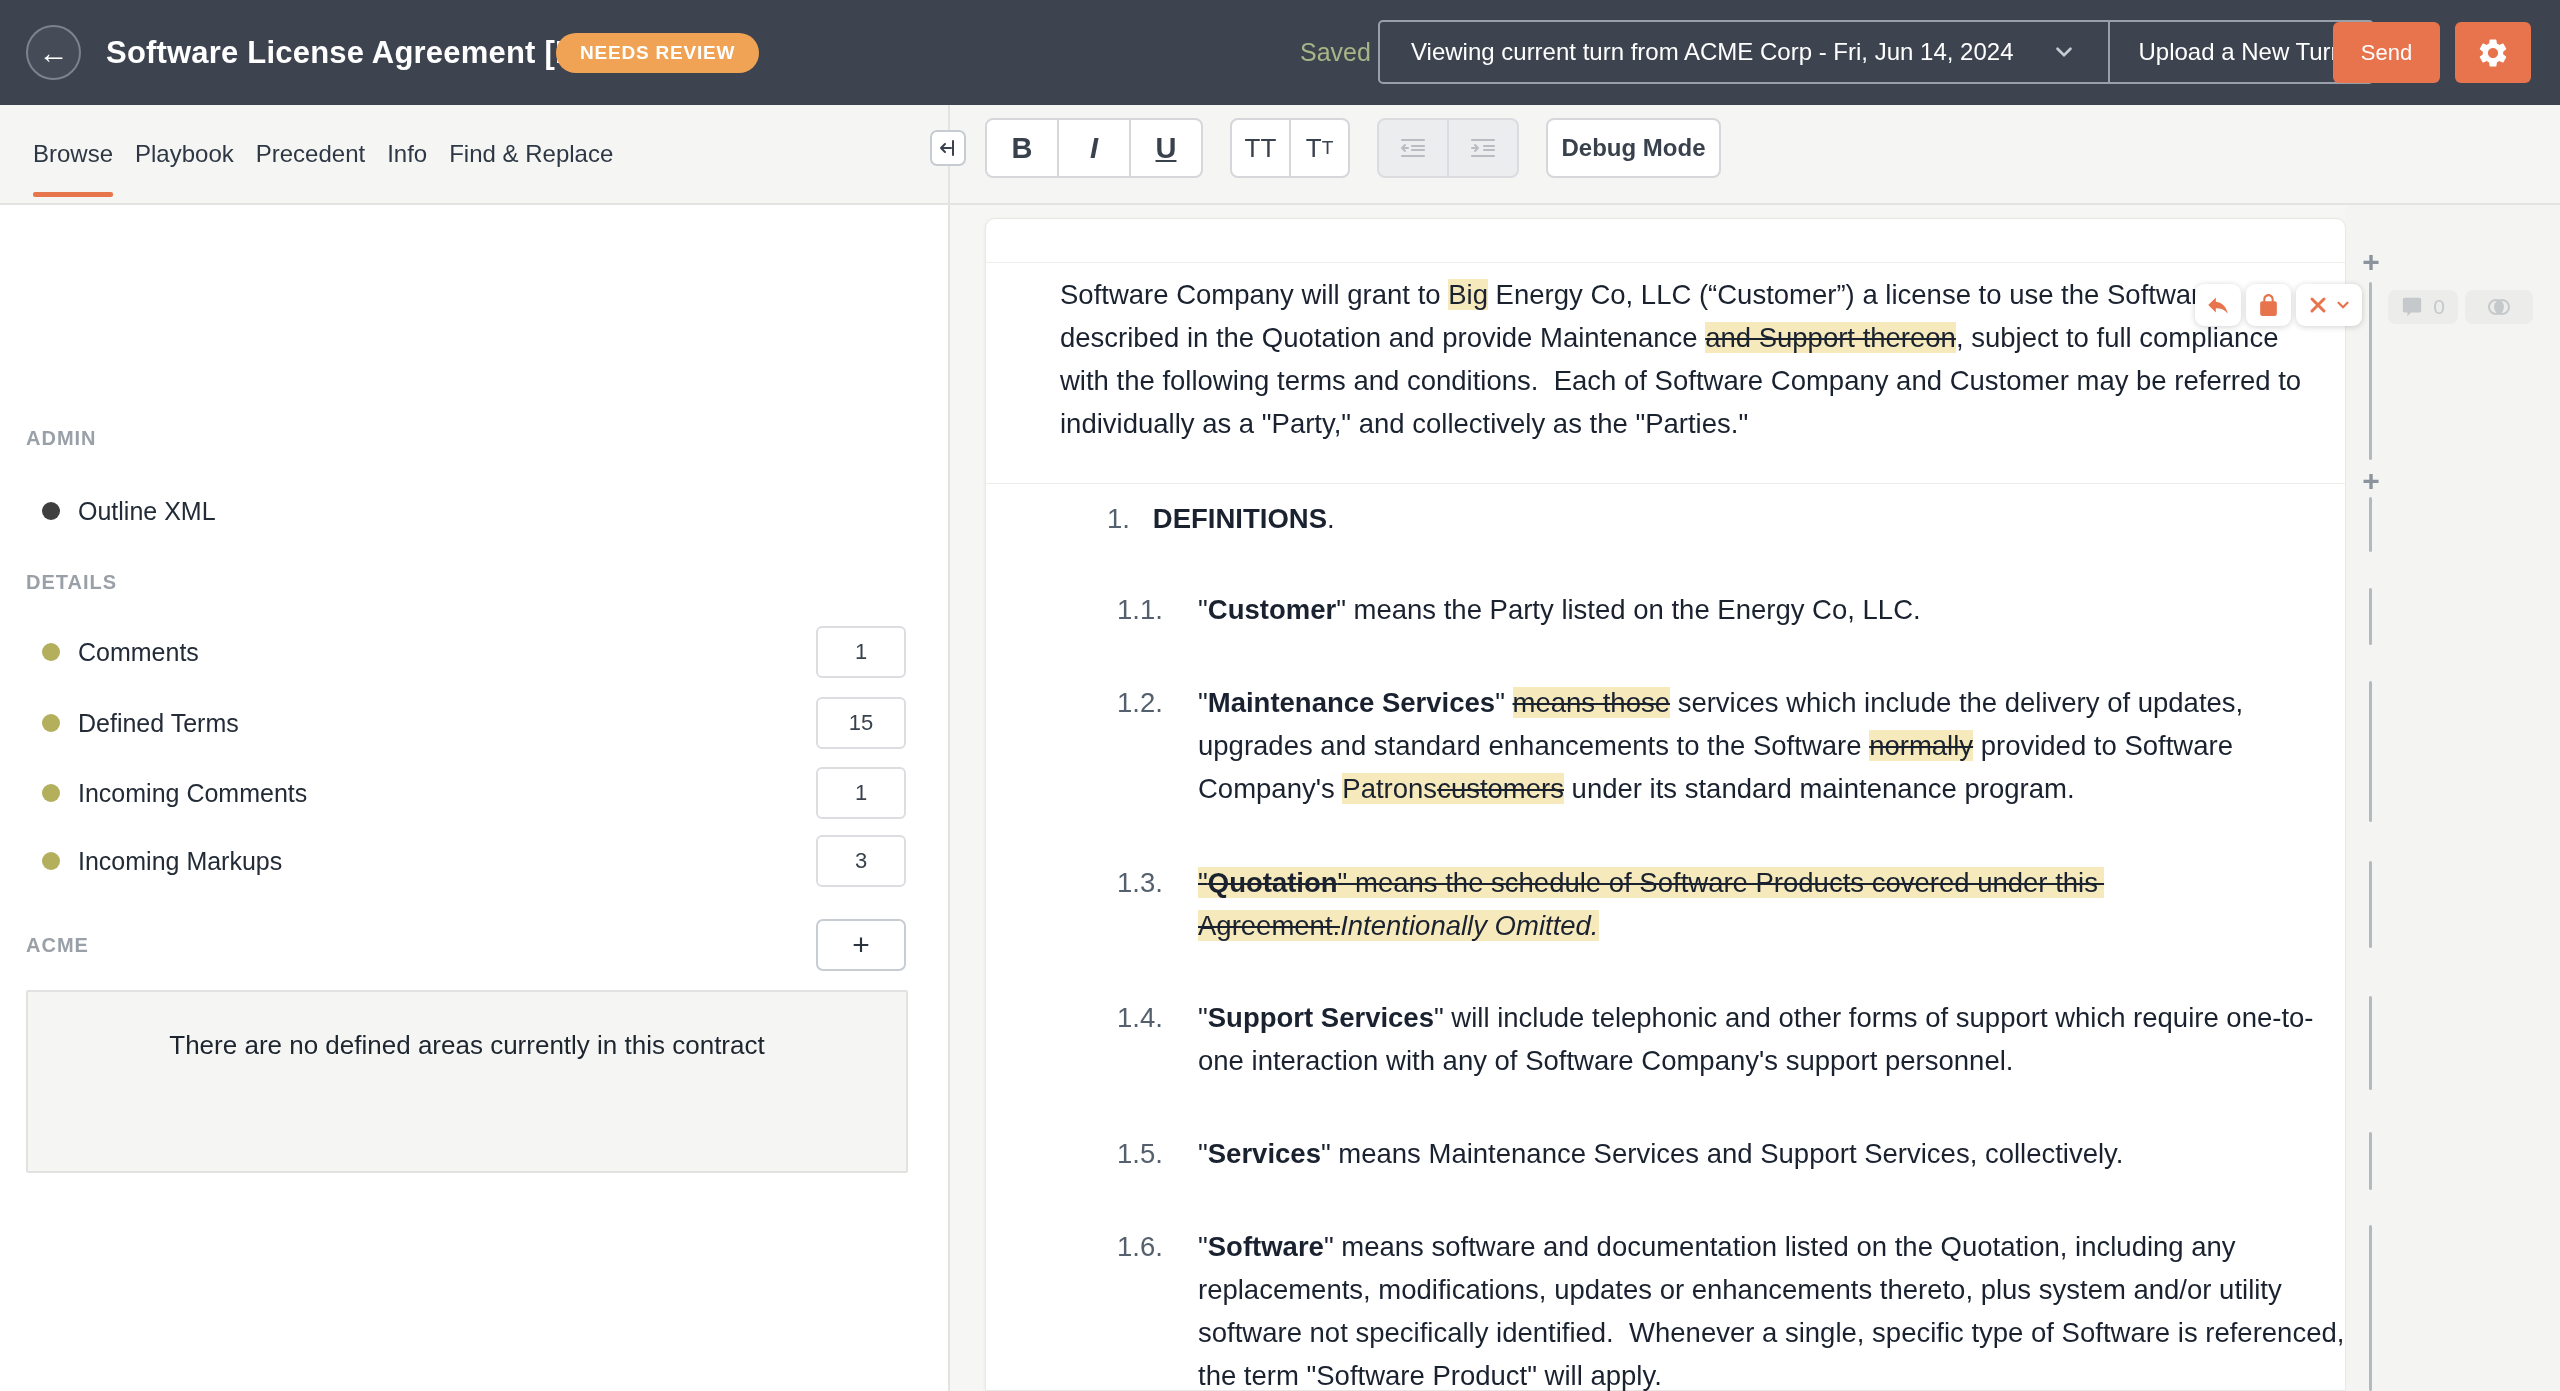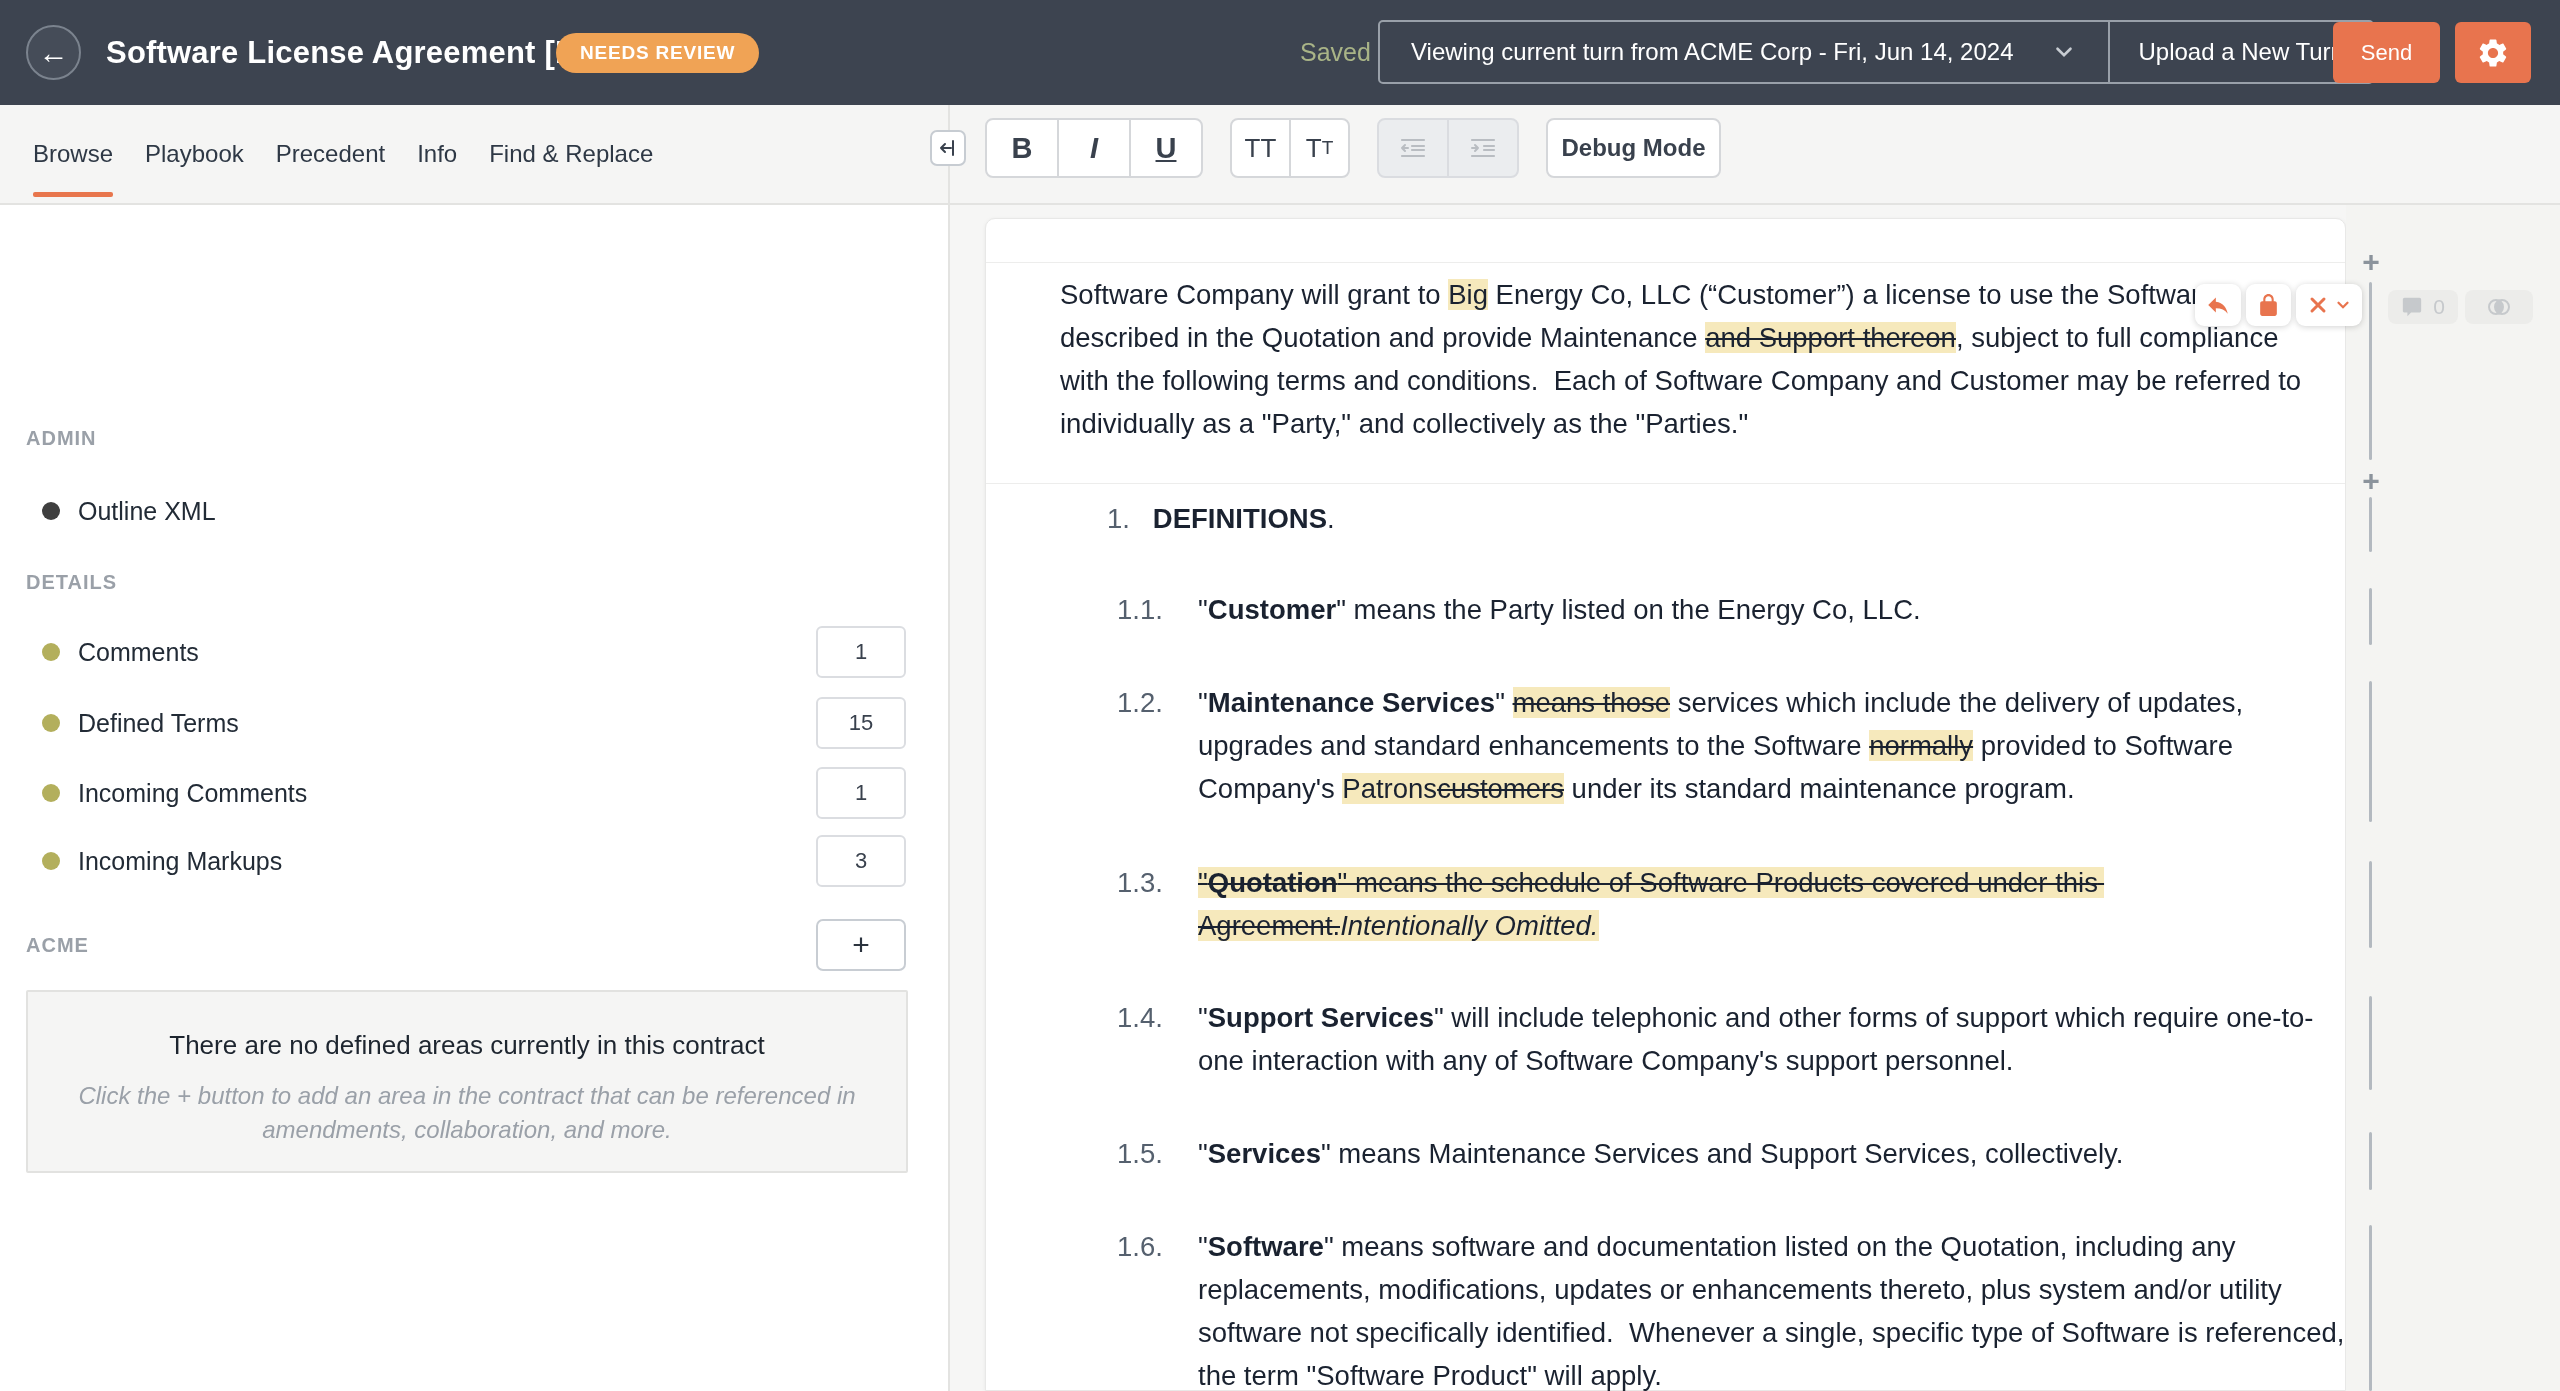--- a/index.html
+++ b/index.html
@@ -24,21 +24,21 @@
   .turn-divider{width:2px;background:#99a0a9;}
   .upload-btn{display:flex;align-items:center;padding:0 28px;color:#fff;font-size:24px;cursor:pointer;}
   .send-btn{position:absolute;left:2333px;top:22px;width:107px;height:61px;background:#e8744e;
     border-radius:6px;color:#fff;font-size:22px;display:flex;align-items:center;justify-content:center;cursor:pointer;}
   .gear-btn{position:absolute;left:2455px;top:22px;width:76px;height:61px;background:#e8744e;
     border-radius:6px;display:flex;align-items:center;justify-content:center;cursor:pointer;}
   
   .row2{position:absolute;left:0;top:105px;width:2560px;height:100px;background:#f5f5f4;
     border-bottom:2px solid #e3e3e1;box-sizing:border-box;}
   .v-divider{position:absolute;left:948px;top:105px;width:2px;height:1286px;background:#e3e3e1;}
-  .tabs{position:absolute;left:33px;top:105px;height:98px;display:flex;gap:32px;align-items:flex-start;}
+  .tabs{position:absolute;left:33px;top:105px;height:98px;display:flex;gap:22px;align-items:flex-start;}
   .tab{position:relative;font-size:24px;color:#2e3845;height:98px;line-height:98px;cursor:pointer;}
   .tab.active::after{content:"";position:absolute;left:0;right:0;bottom:6px;height:5px;background:#e8764d;border-radius:2px;}
   .collapse-btn{position:absolute;left:930px;top:130px;width:36px;height:36px;background:#fff;
     border:2px solid #c7ccd2;border-radius:7px;box-sizing:border-box;display:flex;align-items:center;justify-content:center;cursor:pointer;z-index:3;}
   .btn-group{position:absolute;top:118px;height:60px;display:flex;background:#fff;
     border:2px solid #d5d7da;border-radius:8px;box-sizing:border-box;overflow:hidden;}
   .btn-group .tbtn{width:72px;display:flex;align-items:center;justify-content:center;
     font-size:29px;color:#39414d;cursor:pointer;border-right:2px solid #d5d7da;}
   .btn-group .tbtn:last-child{border-right:none;}
   .grp-biu{left:985px;width:218px;}
@@ -203,21 +203,20 @@
     <span class="bullet olive"></span>
     <span class="side-label">Incoming Markups</span>
     <span class="count-box">3</span>
   </div>
 
   <div class="side-header" style="top:729px;">ACME</div>
   <div class="add-area-btn">+</div>
 
   <div class="empty-box">
     <div class="empty-title">There are no defined areas currently in this contract</div>
-    <div class="empty-hint">Click the + button to add an area in the contract that can be referenced in amendments, collaboration, and more.</div>
   </div>
 </div>
 
 <div class="editor-bg"></div>
 <div class="page-card"></div>
 <div class="card-divider" style="top:262px;"></div>
 <div class="card-divider" style="top:483px;"></div>
 
 <div class="doc-p" style="left:1060px;top:273px;width:1252px;"><span>Software Company will grant to </span><span class="hl">Big</span><span> Energy Co, LLC (“Customer”) a license to use the Software described in the Quotation and provide Maintenance </span><span class="hl st">and Support thereon</span><span>, subject to full compliance with the following terms and conditions.  Each of Software Company and Customer may be referred to individually as a "Party," and collectively as the "Parties."</span></div>
 

